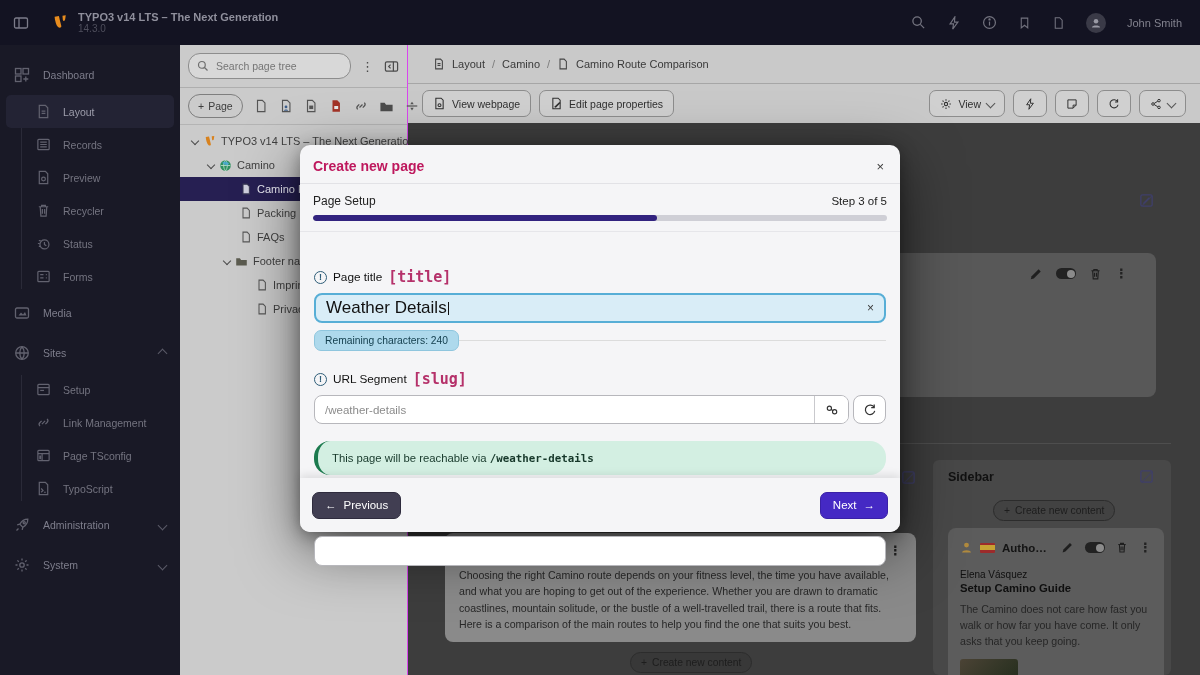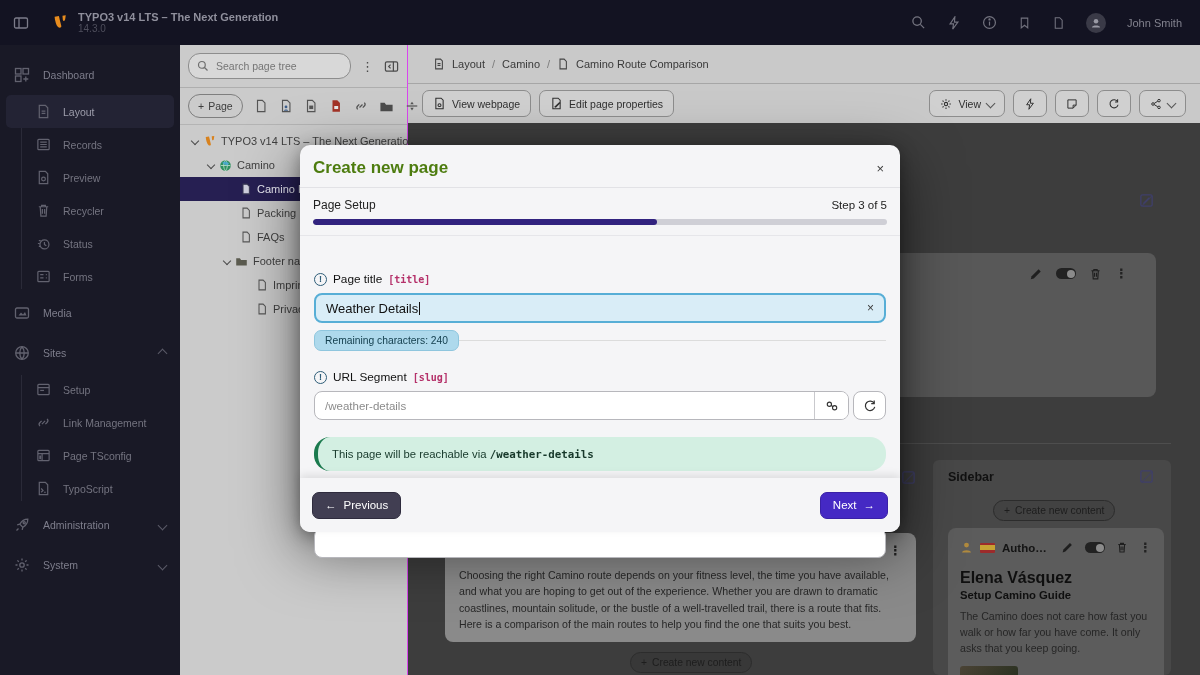--- a/index.html
+++ b/index.html
@@ -72,44 +72,44 @@
   .flag-es{width:15px;height:10px;background:linear-gradient(#9c2b2b 25%,#c7a233 25%,#c7a233 75%,#9c2b2b 75%);border-radius:1px;flex:none}
   .cardB p{font-size:10.6px;line-height:1.55;color:#272727;margin:9px 0 0 0}
   .create-btn{height:21px;border:1px solid #2c2c2c;border-radius:11px;background:rgba(0,0,0,0.08);display:inline-flex;align-items:center;gap:5px;padding:0 10px;font-size:10.3px;color:#1d1d1d}
   #main-create{position:absolute;left:222px;top:529px}
 
   #sbcol{position:absolute;left:525px;top:337px;width:238px;height:215px;background:#484848;border-radius:6px;overflow:hidden}
   #sb-title{position:absolute;left:15px;top:10px;font-size:12.5px;font-weight:bold;color:#111}
   #sb-create{position:absolute;left:60px;top:40px}
   #authcard{position:absolute;left:15px;top:68px;width:216px;height:180px;background:#5c5c5c;border-radius:8px;box-sizing:border-box;padding:12px 12px}
   #authcard .hdr{display:flex;align-items:center;gap:7px}
-  .auth-name{font-size:16px;font-weight:bold;color:#0f0f0f;margin-top:14px}
+  .auth-name{font-size:10px;font-weight:normal;color:#0f0f0f;margin-top:14px}
   .auth-role{font-size:11.3px;font-weight:bold;color:#0f0f0f;margin-top:2px}
   .auth-quote{font-size:10.6px;line-height:1.5;color:#262626;margin-top:8px}
   #auth-photo{width:58px;height:48px;margin-top:9px;border-radius:3px;background:linear-gradient(135deg,#4b4335,#2c3222 60%,#1d2418)}
 
   
   #modal{position:absolute;left:300px;top:145px;width:600px;height:387px;background:#f5f5f7;border-radius:10px;z-index:100;
          box-shadow:0 18px 60px rgba(0,0,0,.55),0 4px 18px rgba(0,0,0,.35);box-sizing:border-box}
   #modal-hdr{display:flex;align-items:center;padding:13px 16px 9px 13px;border-bottom:1px solid #e2e2e6}
-  #modal-title{font-size:17px;font-weight:bold;color:#4d7c0f}
+  #modal-title{font-size:14px;font-weight:bold;color:#be185d}
   #modal-close{margin-left:auto;font-size:13px;color:#3c3c3c;cursor:pointer;line-height:1}
   #wizard-row{display:flex;align-items:center;padding:10px 13px 0 13px}
   #wizard-label{font-size:12px;color:#222}
   #step-label{margin-left:auto;font-size:11.5px;color:#222}
   #progress{margin:7px 13px 0 13px;height:6px;border-radius:3px;background:#cfcfd6;overflow:hidden}
   #progress-fill{height:100%;background:#32237f;border-radius:3px}
   #modal-body{padding:36px 14px 0 14px;border-top:1px solid #e6e6ea;margin-top:10px}
   .flabel{display:flex;align-items:center;gap:6px;margin-bottom:7px}
   .warn-ic{width:13px;height:13px;border:1.4px solid #2e5d78;border-radius:50%;color:#2e5d78;font-size:9px;font-weight:bold;
            display:flex;align-items:center;justify-content:center;box-sizing:border-box}
   .flabel .lt{font-size:11.8px;font-weight:normal;color:#111}
-  .ftag{font-size:10px;font-weight:bold;color:#b5316a}
+  .ftag{font-size:15px;font-weight:bold;color:#b5316a}
   #title-input{height:30px;border:2px solid #57aed6;background:#d9edf7;border-radius:8px;display:flex;align-items:center;padding:0 10px;box-sizing:border-box}
-  #title-input .val{font-size:13px;color:#111}
+  #title-input .val{font-size:17px;color:#111}
   .caret{display:inline-block;width:1px;height:13px;background:#111;margin-left:1px}
   #title-clear{margin-left:auto;color:#3c3c3c;font-size:12px;cursor:pointer}
   .helper-row{display:flex;align-items:center;margin-top:7px}
   #remain-badge{background:#aed9ec;border:1px solid #8fc6de;border-radius:7px;padding:4px 10px;font-size:10.3px;color:#15404f}
   .hline{flex:1;height:1px;background:#dcdcdc}
   #url-block{margin-top:19px}
   #url-group{display:flex;align-items:stretch;gap:4px}
   #url-field{flex:1;display:flex;border:1px solid #b7b7bc;background:#fff;border-radius:8px;overflow:hidden;height:29px;box-sizing:border-box}
   #url-field .val{flex:1;display:flex;align-items:center;padding:0 10px;font-size:11.5px;color:#8b8b8b}
   .url-btn{width:33px;display:flex;align-items:center;justify-content:center;color:#333;background:#fff;cursor:pointer}

